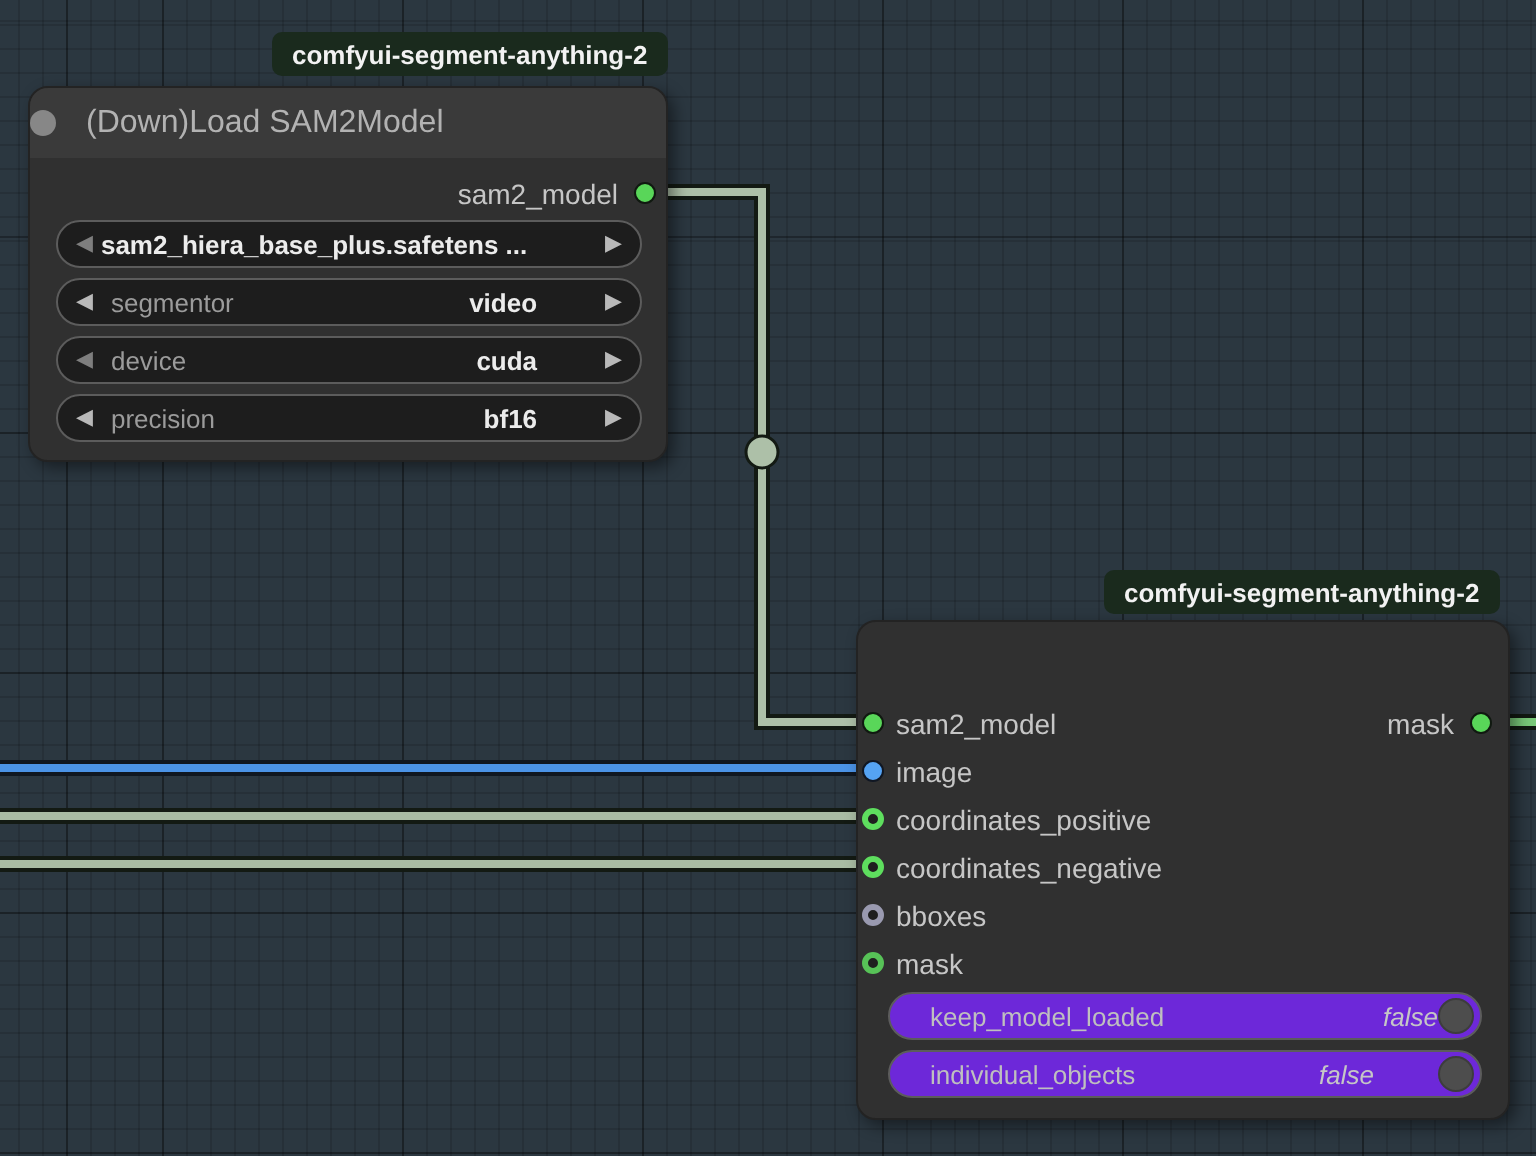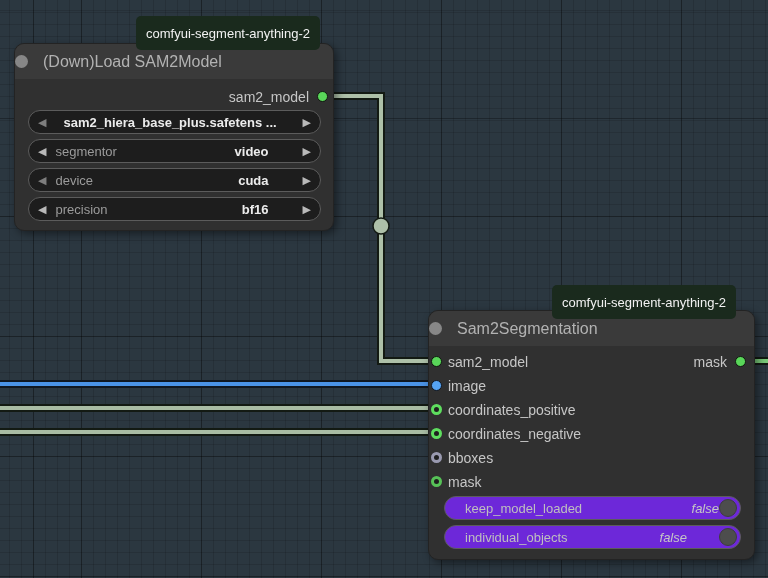--- a/index.html
+++ b/index.html
@@ -21,43 +21,43 @@
     box-shadow:3px 3px 8px rgba(0,0,0,0.45);
     box-sizing:border-box;
   }
   .titlebar{
     height:35px;background:#3a3a3a;border-radius:9px 9px 0 0;
     display:flex;align-items:center;box-sizing:border-box;
   }
   .collapse-dot{width:13px;height:13px;border-radius:50%;background:#878787;flex:0 0 auto;}
   .node-title{color:#b2b2b2;font-size:16px;margin-left:15px;white-space:nowrap;}
   .badge{
-    position:absolute;z-index:4;height:34px;border-radius:5px;background:#1a2a1d;
-    color:#f2f2f2;font-size:13px;font-weight:normal;display:flex;align-items:center;
+    position:absolute;z-index:4;height:22px;border-radius:5px;background:#1a2a1d;
+    color:#f2f2f2;font-size:13px;font-weight:bold;display:flex;align-items:center;
     padding:0 10px;white-space:nowrap;box-sizing:border-box;
   }
   .slot-label{color:#c6c6c6;font-size:14px;white-space:nowrap;}
   .slot-dot{position:absolute;border-radius:50%;box-sizing:border-box;z-index:5;}
   .dot-solid-green{width:11px;height:11px;background:#59d659;border:1px solid #101910;}
   .dot-solid-blue{width:11px;height:11px;background:#55a3f3;border:1px solid #101723;}
   .dot-ring-green{width:11px;height:11px;background:#1f1f1f;border:3px solid #5ede5e;}
   .dot-ring-green2{width:11px;height:11px;background:#1f1f1f;border:3px solid #57c257;}
   .dot-ring-gray{width:11px;height:11px;background:#1f1f1f;border:3px solid #9a9ab0;}
   .out-row{position:absolute;display:flex;align-items:center;}
   .in-row{position:absolute;display:flex;align-items:center;}
   .widget{
     position:absolute;height:24px;border-radius:12px;background:#1d1d1d;
     border:1px solid #5c5c5c;box-sizing:border-box;
     display:flex;align-items:center;padding:0 9px;
   }
   .arrow{color:#b9b9b9;font-size:11px;line-height:1;flex:0 0 auto;}
   .arrow.dim{color:#7e7e7e;}
   .w-label{color:#9b9b9b;font-size:13px;margin-left:9px;white-space:nowrap;}
   .w-value{color:#ececec;font-size:13px;font-weight:bold;white-space:nowrap;}
-  .w-value.left{margin-left:17px;}
+  .w-value.left{margin-left:4px;}
   .w-fill{flex:1 1 auto;}
   .toggle-widget{
     position:absolute;height:24px;border-radius:12px;background:#6d28d9;
     border:1px solid #5c5c5c;box-sizing:border-box;
     display:flex;align-items:center;padding:0 3px 0 20px;
   }
   .t-label{color:#bfbfbf;font-size:13px;white-space:nowrap;}
   .t-value{color:#c6c6c6;font-size:13px;white-space:nowrap;font-style:italic;}
   .t-knob{width:18px;height:18px;border-radius:50%;background:#4d4d4d;border:1px solid #3d3d3d;box-sizing:border-box;flex:0 0 auto;}
 </style>
@@ -132,24 +132,20 @@
     <span class="w-fill" style="max-width:34px;"></span>
     <span class="arrow">▶</span>
   </div>
 </div>
 
 <div class="badge" style="left:552px;top:285px;">
   <span>comfyui-segment-anything-2</span>
 </div>
 
 <div class="node" style="left:428px;top:310px;width:327px;height:250px;">
-  <div class="titlebar">
-    <div class="collapse-dot"></div>
-    <div class="node-title">Sam2Segmentation</div>
-  </div>
 
   <div class="in-row" style="left:19px;top:40px;height:22px;">
     <span class="slot-label">sam2_model</span>
   </div>
   <div class="slot-dot dot-solid-green" style="left:2px;top:45px;"></div>
 
   <div class="in-row" style="left:19px;top:64px;height:22px;">
     <span class="slot-label">image</span>
   </div>
   <div class="slot-dot dot-solid-blue" style="left:2px;top:69px;"></div>

